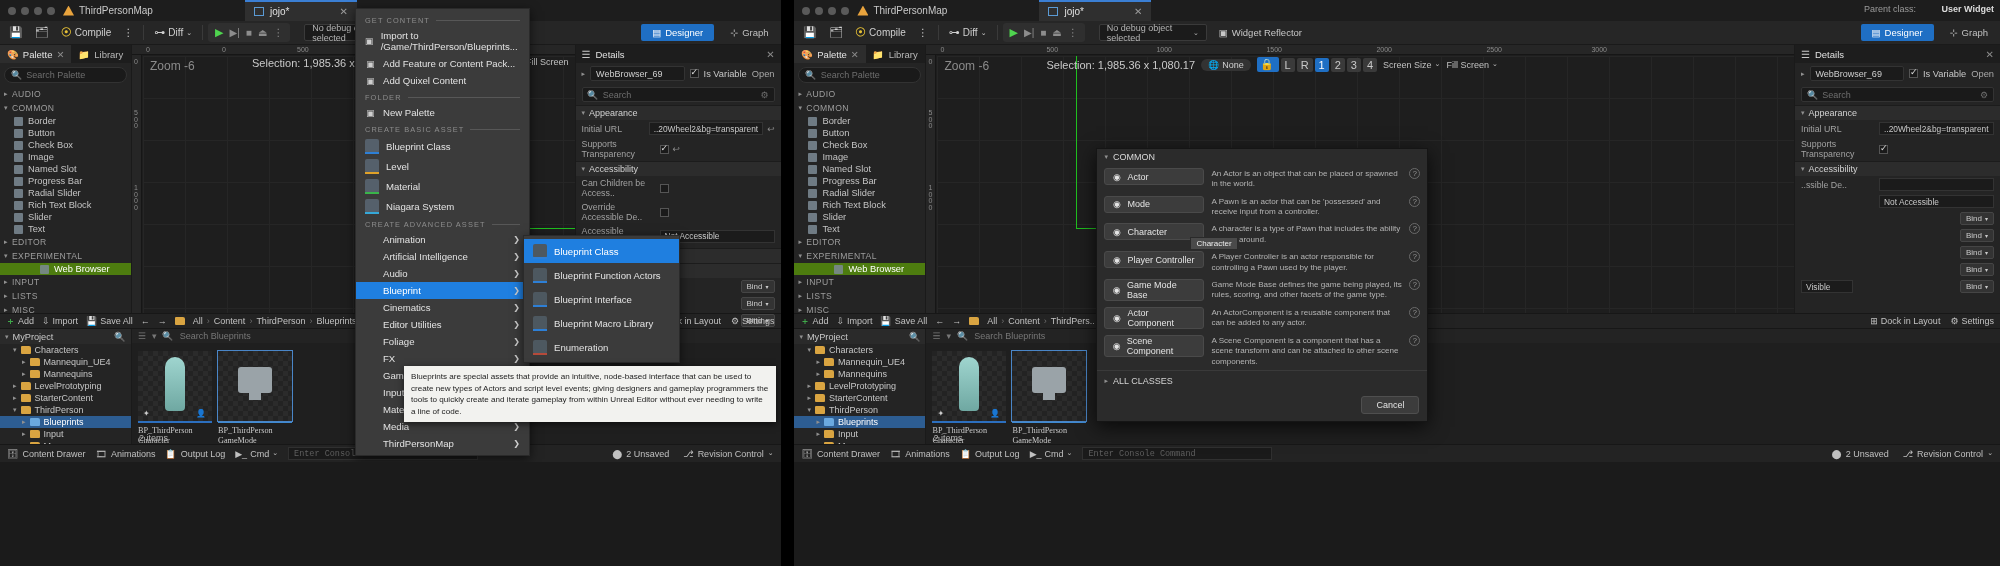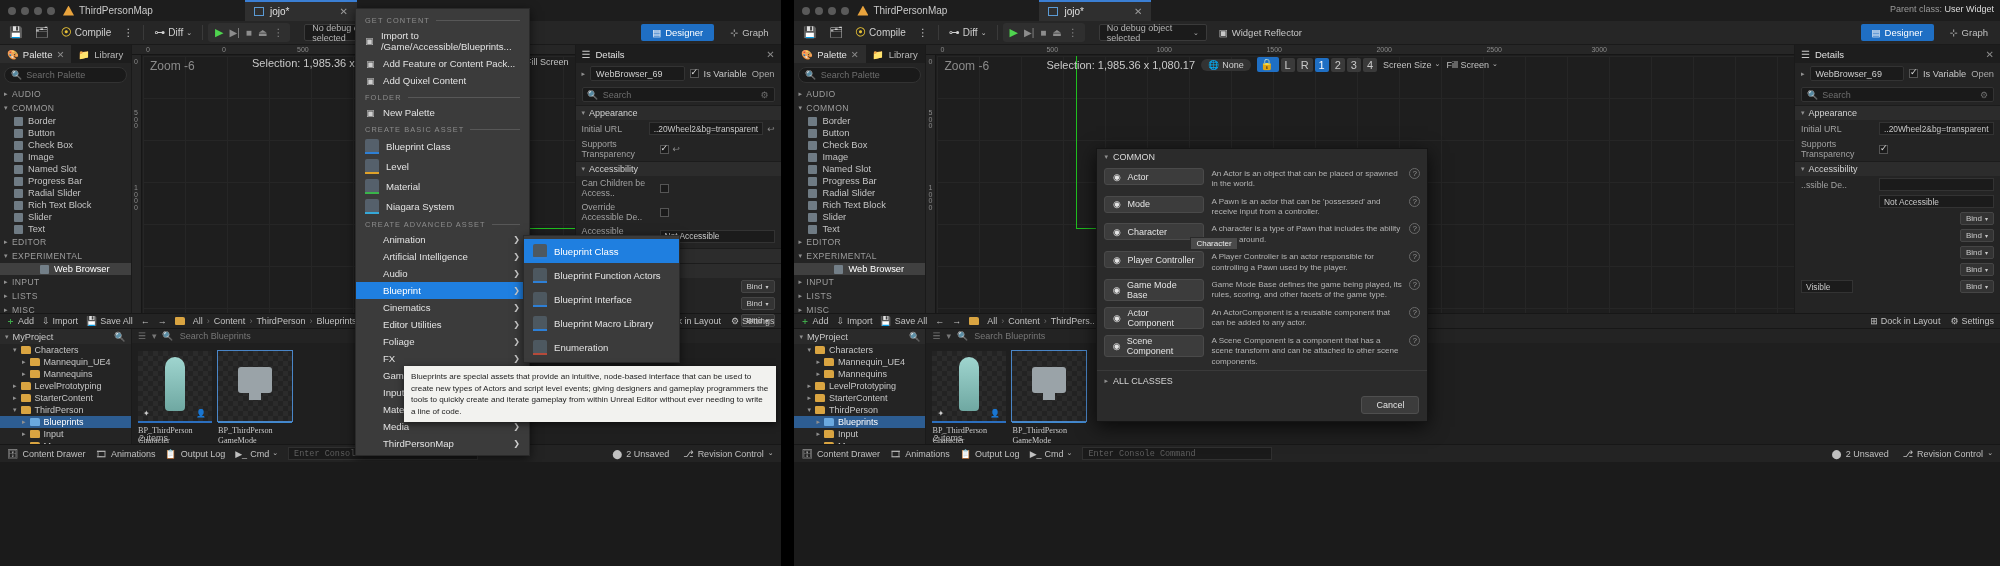--- a/index.html
+++ b/index.html
@@ -21,21 +21,21 @@
   .ue-icon { width:11px; height:10px; background:
       linear-gradient(135deg,#e8a33d 0%, #e8a33d 100%); clip-path:polygon(50% 0,100% 100%,0 100%); }
   .tab-active {
     position:absolute; left:245px; top:0; height:21px; min-width:112px;
     background:#2f2f2f; display:flex; align-items:center; gap:6px; padding:0 9px;
     border-top:2px solid #3b7fd4; font-size:10px; color:#e0e0e0;
   }
   .tab-ico { width:10px; height:9px; border:1px solid #5b9bd5; }
   .tab-x { margin-left:auto; color:#9a9a9a; font-size:10px; padding-left:16px; }
   .par-class { position:absolute; right:6px; top:4px; font-size:9px; color:#9a9a9a; }
-  .par-class b { color:#dcdcdc; font-weight:normal; }
+  .par-class b { color:#dcdcdc; font-weight:bold;margin-left:23px; }
 
   
   .toolbar { height:24px; background:#262626; display:flex; align-items:center; gap:2px; padding:0 4px; position:relative; border-bottom:1px solid #1a1a1a;}
   .tbtn { display:flex; align-items:center; gap:3px; padding:2px 5px; border-radius:2px; color:#cfcfcf; font-size:10px; height:20px;}
   .sep { width:1px; height:15px; background:#3a3a3a; margin:0 3px; }
   .glyph { font-size:11px; line-height:1; }
   .play-group { background:#2f2f2f; display:flex; align-items:center; gap:6px; padding:2px 7px; border-radius:3px; height:19px;}
   .play { color:#4fd44f; font-size:11px; }
   .gray-g { color:#8d8d8d; font-size:10px; }
   .dbgbox { background:#1b1b1b; border:1px solid #3a3a3a; height:17px; display:flex;
@@ -51,21 +51,21 @@
   .palette { width:132px; background:#242424; border-right:1px solid #1a1a1a; position:relative;}
   .ptabs { display:flex; height:18px; background:#1d1d1d; align-items:stretch; }
   .ptab { display:flex; align-items:center; gap:4px; padding:0 7px; font-size:9.5px; color:#b9b9b9;}
   .ptab.on { background:#2d2d2d; color:#e2e2e2; }
   .psearch { margin:4px; height:16px; background:#1a1a1a; border:1px solid #323232;
              border-radius:8px; display:flex; align-items:center; gap:4px; padding:0 6px;
              font-size:9px; color:#6e6e6e;}
   .plist { font-size:9.5px; }
   .pgroup { display:flex; align-items:center; gap:4px; padding:2px 4px; color:#9d9d9d; font-size:8.6px; letter-spacing:.4px;}
   .pitem { display:flex; align-items:center; gap:5px; padding:1px 4px 1px 14px; color:#c4c4c4; font-size:9.3px;}
-  .pitem.sel { background:#404040; color:#fff;padding-left:40px; }
+  .pitem.sel { background:#4d7c0f; color:#fff;padding-left:40px; }
   .tri { font-size:7px; color:#909090; }
   .mini-ico { width:9px; height:9px; display:inline-block; opacity:.85; }
 
   
   .canvas { flex:1; background:#1e1e1e; position:relative; overflow:hidden; }
   .ruler-h { height:10px; background:#262626; border-bottom:1px solid #161616; position:relative; font-size:7px; color:#8a8a8a;}
   .ruler-h span { position:absolute; top:1px; }
   .ruler-v { position:absolute; left:0; top:10px; width:10px; bottom:0; background:#262626; border-right:1px solid #161616;}
   .ruler-v span{ position:absolute; font-size:7px; color:#8a8a8a; left:2px; width:7px; word-break:break-all; line-height:.95;}
   .cvinner { position:absolute; left:11px; top:11px; right:0; bottom:0;
@@ -602,21 +602,21 @@
       </span>
     </div>
 
     <div class="ctxmenu" id="ctx-menu">
         <div class="cm-head">
           <span>GET CONTENT</span>
           <span class="ln"></span>
         </div>
         <div class="cm-item">
           <span class="cm-ico">▣</span>
-          <span>Import to /Game/Accessible/Blueprints...</span>
+          <span>Import to /Game/ThirdPerson/Blueprints...</span>
         </div>
         <div class="cm-item">
           <span class="cm-ico">▣</span>
           <span>Add Feature or Content Pack...</span>
         </div>
         <div class="cm-item">
           <span class="cm-ico">▣</span>
           <span>Add Quixel Content</span>
         </div>
         <div class="cm-head">

